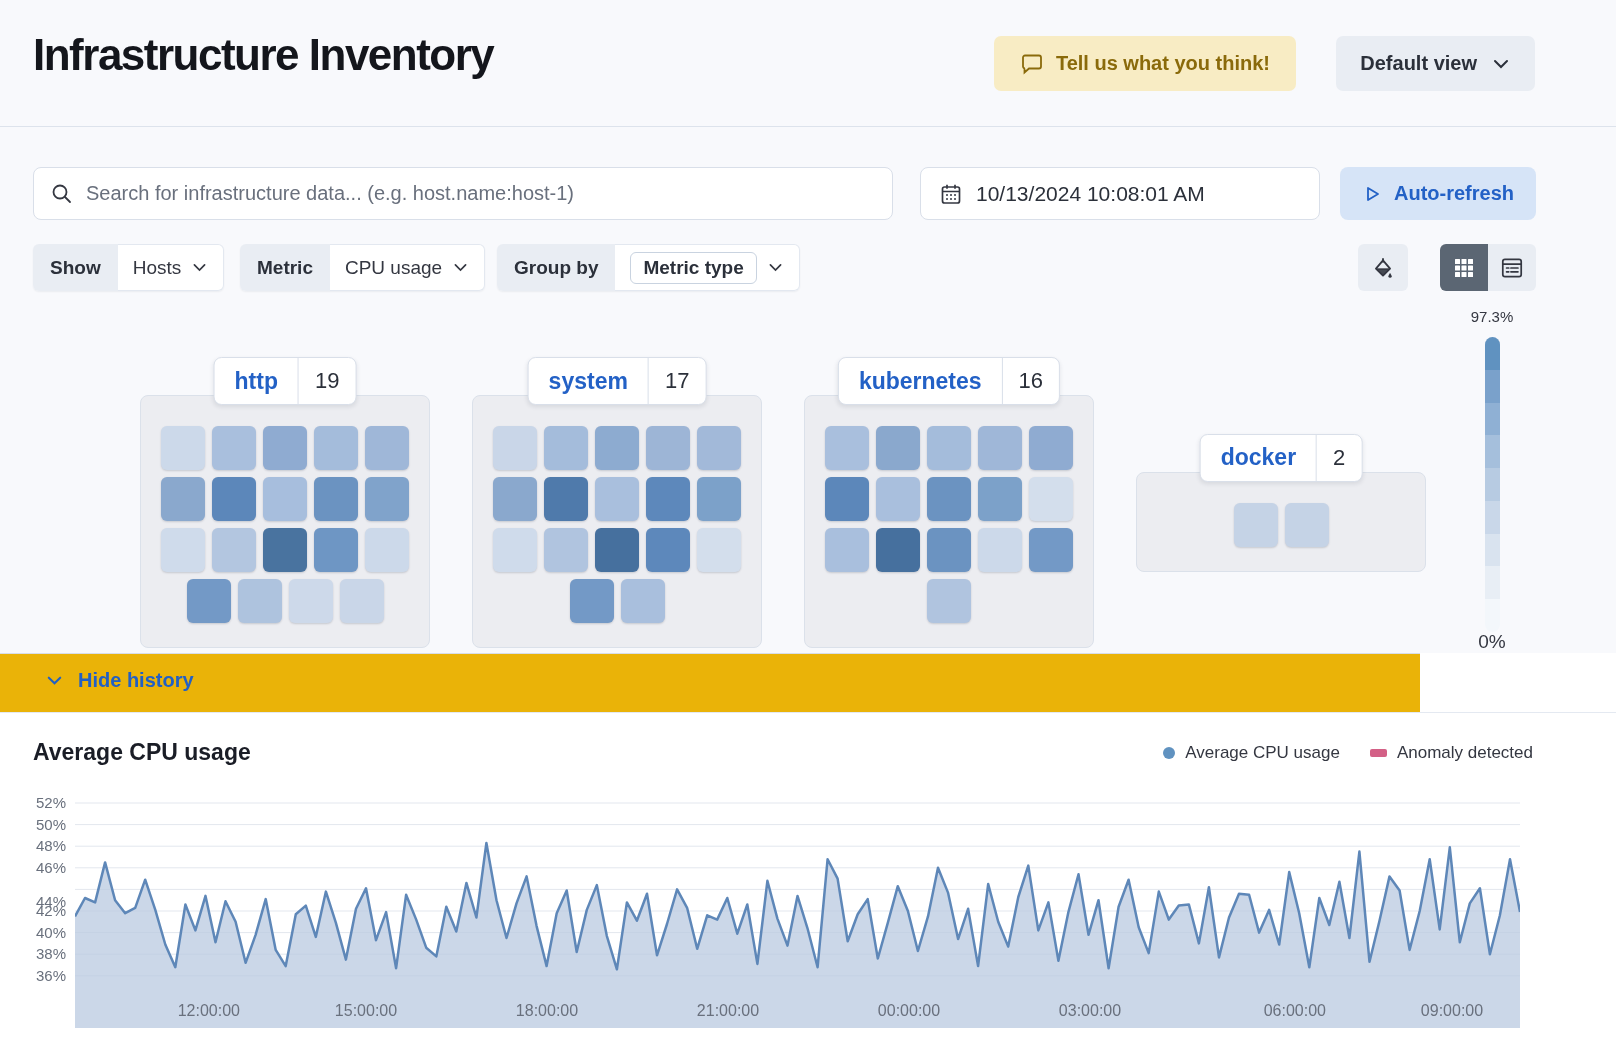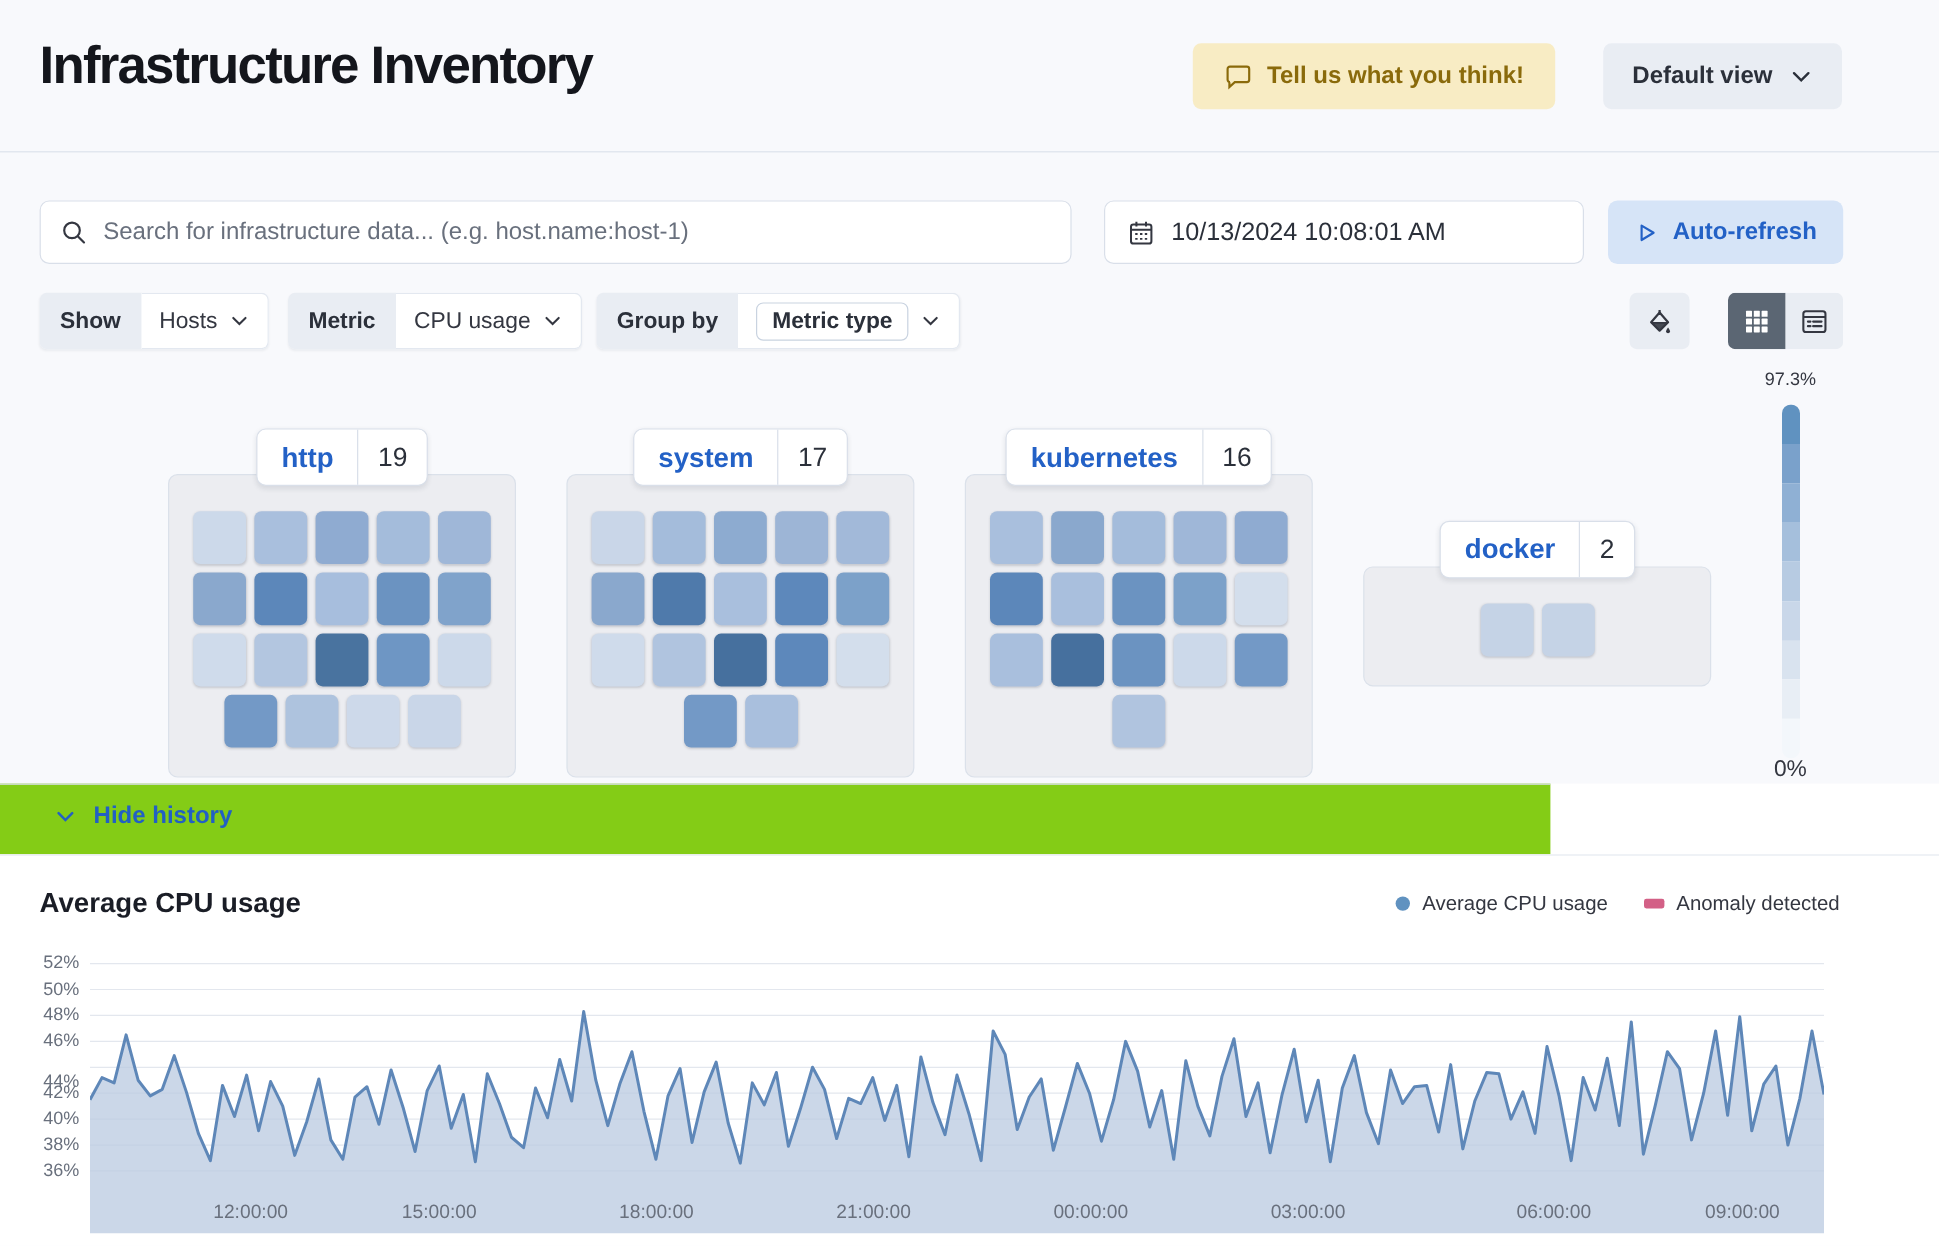--- a/index.html
+++ b/index.html
@@ -41,21 +41,21 @@
   .group-wrap { position:relative; width:290px; padding-top:38px; }
   .group-card { background:#ecedf1; border:1px solid #dbe1ea; border-radius:8px; padding:30px 20px 24px 20px; display:flex; flex-direction:column; gap:7px; align-items:center; }
   .tile-row { display:flex; gap:7px; justify-content:center; }
   .tile { width:44px; height:44px; border-radius:6px; box-shadow:0 1px 2px rgba(30,40,60,0.18); cursor:pointer; }
   .group-pill { position:absolute; top:0; left:50%; transform:translateX(-50%); background:#fff; border:1px solid #d9dfe9; border-radius:8px; box-shadow:0 2px 4px rgba(30,40,60,0.10); display:flex; align-items:stretch; height:48px; z-index:2; }
   .group-pill .gname { display:flex; align-items:center; padding:0 20px; font-size:23px; font-weight:700; color:#2361c6; cursor:pointer; }
   .group-pill .gsep { width:1px; background:#d9dfe9; }
   .group-pill .gcount { display:flex; align-items:center; padding:0 16px; font-size:22px; color:#2b303a; }
 
   
-  .history-toggle-row { position:relative; width:1292px; height:59px; background:#84cc16; border-top:1px solid #d8deе8; border-top:1px solid #d8dee8; }
+  .history-toggle-row { position:relative; width:1420px; height:59px; background:#eab308; border-top:1px solid #d8deе8; border-top:1px solid #d8dee8; }
   .history-link { position:absolute; left:45px; top:15px; display:flex; align-items:center; gap:14px; color:#2260c4; font-size:20px; font-weight:600; background:none; border:none; cursor:pointer; font-family:inherit; }
 
   .chart-panel { position:relative; width:1616px; height:326px; background:#fff; border-top:1px solid #e4e9f1; }
   .chart-title { position:absolute; left:33px; top:26px; font-size:23px; font-weight:800; color:#1a1d26; }
   .chart-legend { position:absolute; right:83px; top:30px; display:flex; gap:30px; align-items:center; }
   .cl-item { display:flex; align-items:center; gap:10px; font-size:17px; color:#343741; }
   .cl-dot { width:12px; height:12px; border-radius:50%; }
   .cl-bar { width:17px; height:8px; border-radius:2px; }
   .y-tick { position:absolute; width:42px; text-align:right; font-size:15px; color:#69707d; }
   .x-tick { position:absolute; width:110px; text-align:center; font-size:16px; color:#69707d; }

